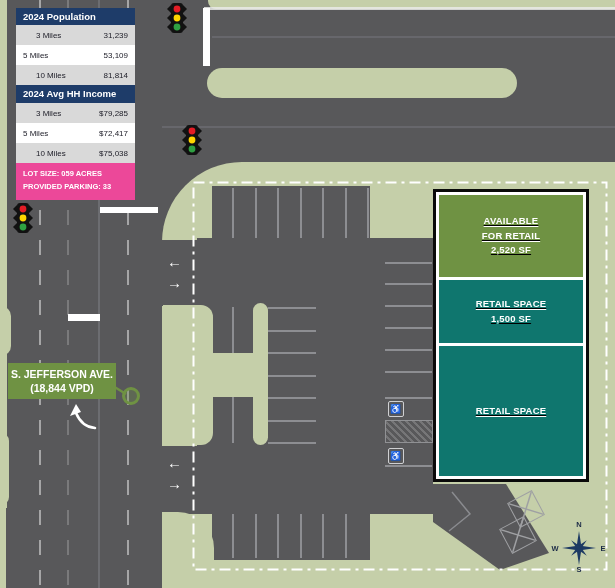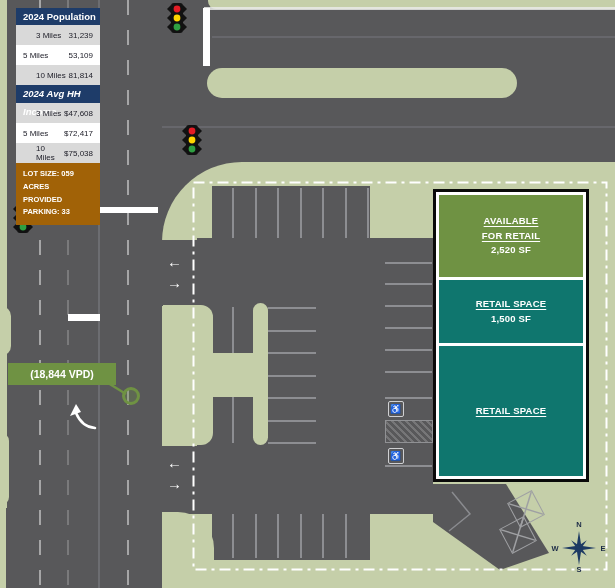--- a/index.html
+++ b/index.html
@@ -14,33 +14,33 @@
   .hlane{height:1.5px;background:#6b6c70;opacity:.8;}
   .stall-v{width:1.5px;background:#8d8e92;}
   .stall-h{height:1.5px;background:#8d8e92;}
   .whitebar{background:#ffffff;}
   .ar{color:#fff;font-weight:bold;font-size:15px;line-height:15px;}
   .hc{width:14px;height:14px;border:1.5px solid #cfd0d2;border-radius:2px;display:flex;
       align-items:center;justify-content:center;color:#fff;font-size:9px;line-height:9px;}
   .hatch{border:1px solid #909194;background:repeating-linear-gradient(45deg,transparent 0 3px,rgba(255,255,255,.18) 3px 5px);}
   .xbox{width:26px;height:26px;border:1.5px solid #9fa0a3;transform:rotate(-28deg);}
   
-  #demo-panel{left:16px;top:8px;width:84px;}
+  #demo-panel{left:16px;top:8px;width:119px;}
   .tbl-head{background:#1e3c69;color:#fff;font-weight:bold;font-size:9.5px;
             height:17px;line-height:17px;padding-left:7px;}
   .tbl-row{height:20px;display:flex;align-items:center;justify-content:space-between;
            padding:0 7px;font-size:8px;color:#21212b;}
   .rg{background:#d9d9d9;padding-left:20px;} .rw{background:#ffffff;}
-  .tbl-foot{background:#a16207;color:#fff;font-size:7.5px;font-weight:bold;
+  .tbl-foot{background:#ec4899;color:#fff;font-size:7.5px;font-weight:bold;
             padding:5px 7px 6px 7px;line-height:1.7;}
   
   #street-badge{left:8px;top:363px;width:104px;background:#6f9243;color:#fff;text-align:center;
                 font-weight:bold;font-size:10.5px;line-height:1.35;padding:4px 2px;}
   
-  #building{left:433px;top:189px;width:156px;height:293px;background:#0a0a0a;padding:3px;box-sizing:border-box;}
+  #building{left:433px;top:189px;width:156px;height:293px;background:#0a0a0a;padding:3px;box-sizing:border-box;text-decoration:underline;}
   #building .inner{background:#fff;width:100%;height:100%;box-sizing:border-box;padding:3px;
                    display:flex;flex-direction:column;gap:3px;}
   .unit{display:flex;flex-direction:column;align-items:center;justify-content:center;
         color:#fff;font-weight:bold;font-size:9.5px;letter-spacing:.2px;text-align:center;line-height:1.55;}
   .unit.avail{background:#6f9243;height:82px;}
   .unit.navy{background:#0f766e;}
   .u{text-decoration:underline;text-underline-offset:1.5px;}
   svg{display:block;}
 </style>
 </head>
@@ -187,20 +187,21 @@
     <polygon points="17,3 21,7 17,11" fill="#111"></polygon>
       <polygon points="17,12 21,16 17,20" fill="#111"></polygon>
       <polygon points="17,21 21,25 17,29" fill="#111"></polygon>
     <rect x="5" y="1" width="12" height="30" rx="3" fill="#111"></rect>
     <circle cx="11" cy="7" r="3.4" fill="#e31c25"></circle>
       <circle cx="11" cy="16" r="3.4" fill="#ffd500"></circle>
       <circle cx="11" cy="25" r="3.4" fill="#2fa042"></circle>
   </svg>
 
   <div class="abs" id="street-badge">
+    <div>S. JEFFERSON AVE.</div>
     <div>(18,844 VPD)</div>
   </div>
 
   <div class="abs" id="building">
     <div class="inner">
       <div class="unit avail">
         <div class="u">AVAILABLE</div>
         <div class="u">FOR RETAIL</div>
         <div>2,520 SF</div>
       </div>
@@ -221,24 +222,24 @@
       <span>31,239</span>
     </div>
     <div class="tbl-row rw">
       <span>5 Miles</span>
       <span>53,109</span>
     </div>
     <div class="tbl-row rg">
       <span>10 Miles</span>
       <span>81,814</span>
     </div>
-    <div class="tbl-head" style="height:18px;line-height:18px;font-style:italic;">2024 Avg HH Income</div>
+    <div class="tbl-head" style="height:18px;line-height:18px;">2024 Avg HH Income</div>
     <div class="tbl-row rg">
       <span>3 Miles</span>
-      <span>$47,608</span>
+      <span>$79,285</span>
     </div>
     <div class="tbl-row rw">
       <span>5 Miles</span>
       <span>$72,417</span>
     </div>
     <div class="tbl-row rg">
       <span>10 Miles</span>
       <span>$75,038</span>
     </div>
     <div class="tbl-foot">

